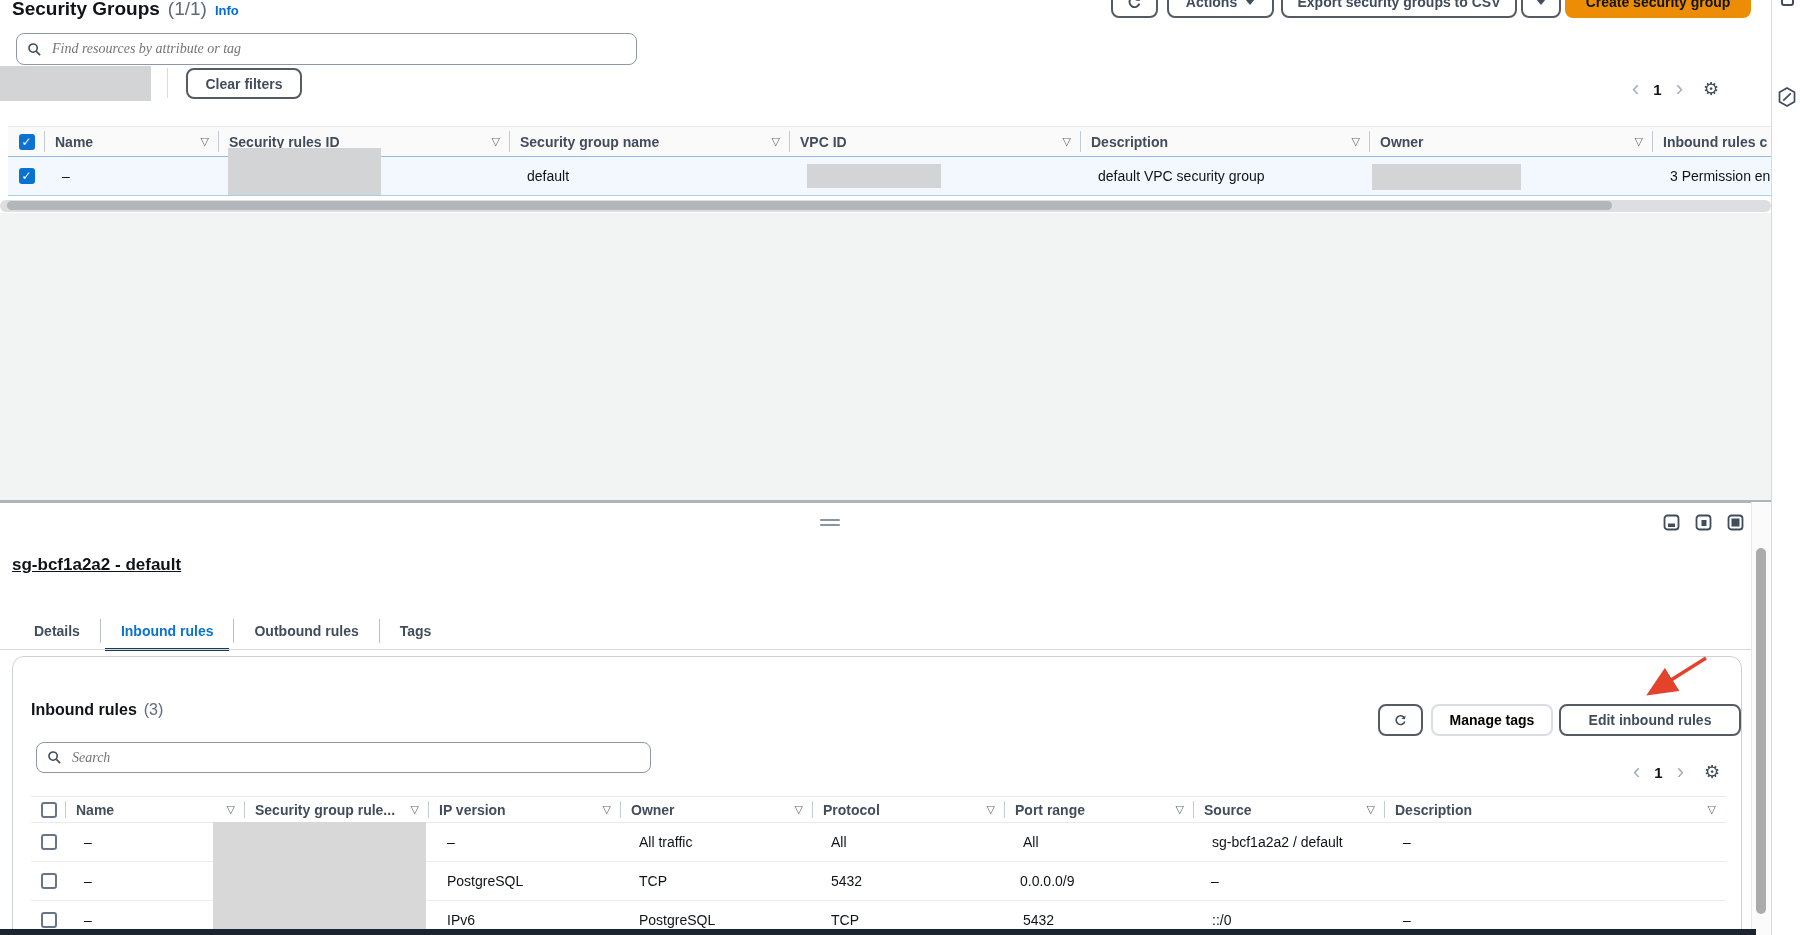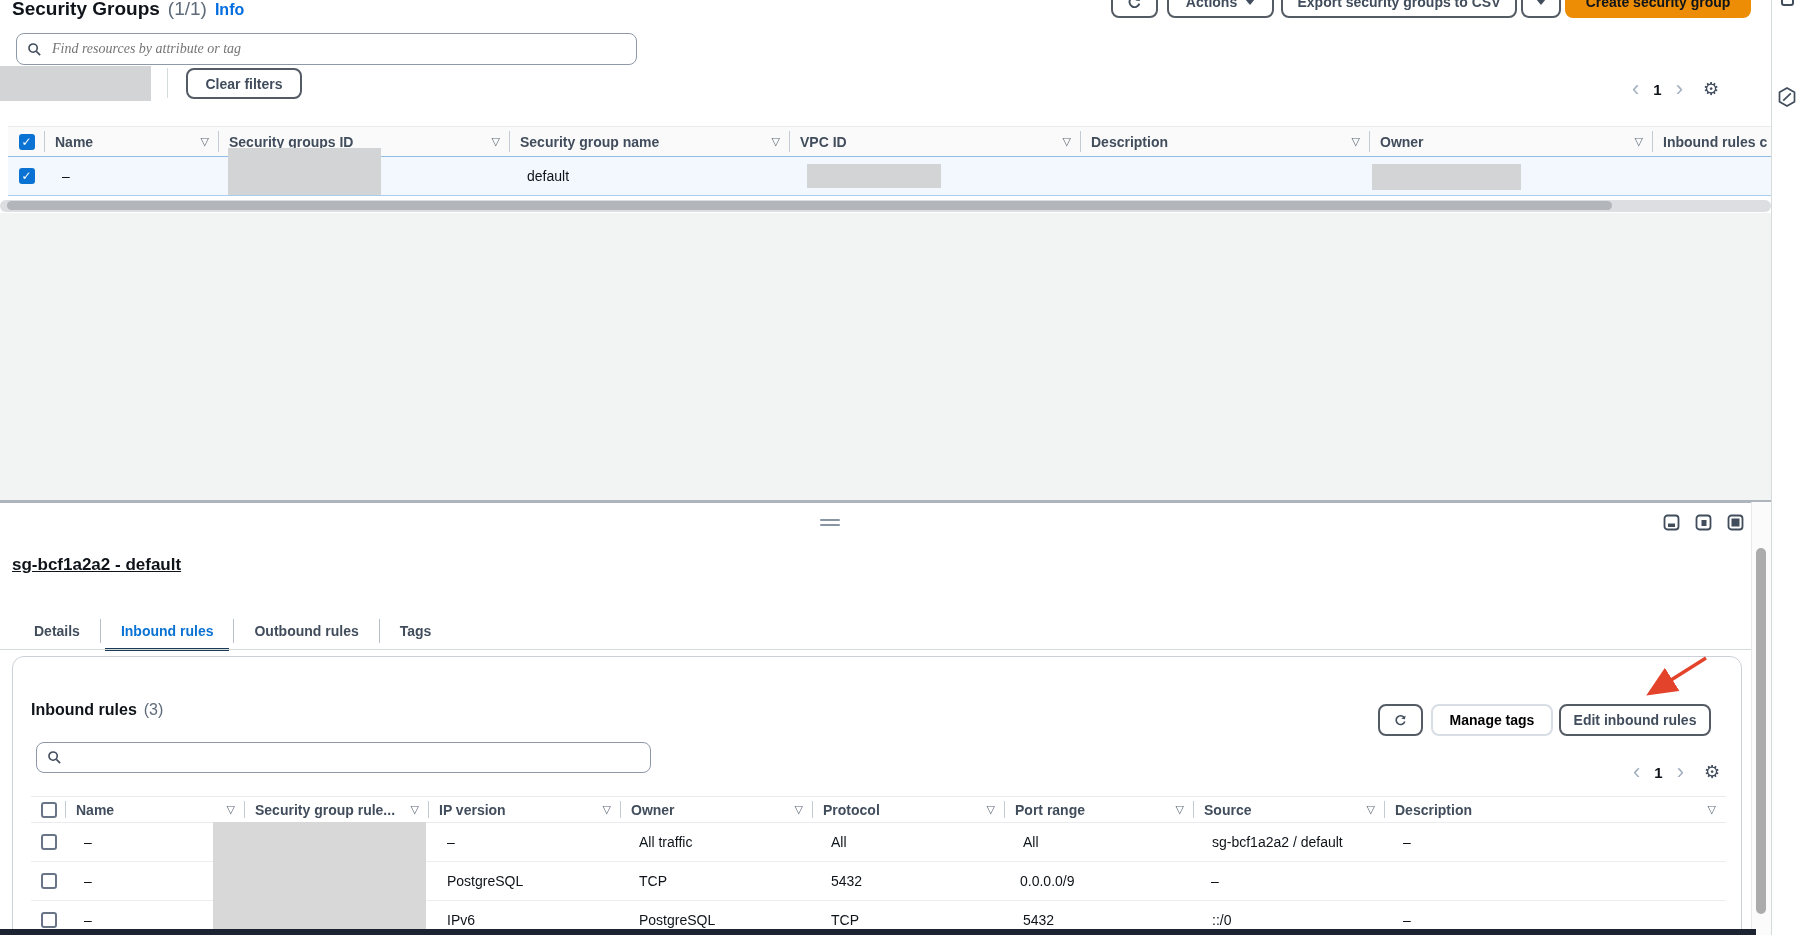--- a/index.html
+++ b/index.html
@@ -52,21 +52,21 @@
   #rules-table .hr{height:27px;background:#fff;}
   #rules-table .row{height:39px;background:#fff;border-bottom:1px solid #ebeef0;}
   #rules-table .td{padding:0 18px;}
   #rules-table .c0{width:35px;}#rules-table .c1{width:179px;}#rules-table .c2{width:184px;}
   #rules-table .c3{width:192px;}#rules-table .c4{width:192px;}#rules-table .c5{width:192px;}
   #rules-table .c6{width:189px;}#rules-table .c7{width:191px;}#rules-table .c8{width:341px;}
 
   
   .page-title{position:absolute;left:12px;top:-2px;font-size:19px;font-weight:bold;display:flex;align-items:baseline;gap:8px;}
   .page-title .count{font-weight:normal;color:#5f6b7a;}
-  .info-link{font-size:16px;font-weight:bold;color:#006ce0;cursor:pointer;}
+  .info-link{font-size:13px;font-weight:bold;color:#006ce0;cursor:pointer;}
   .filter-sep{position:absolute;left:167px;top:68px;height:30px;width:1px;background:#d5dbdb;}
   .grayzone{position:absolute;left:0;top:213px;width:1771px;height:288px;background:#f2f3f3;}
   .hscroll-track{position:absolute;left:0;top:200px;width:1771px;height:12px;background:#dcdee1;border-radius:6px;}
   .hscroll-thumb{position:absolute;left:7px;top:1px;width:1605px;height:9px;background:#b2b5b9;border-radius:5px;}
 
   
   .divider{position:absolute;left:0;top:500px;width:1771px;height:3px;background:#aeb4bc;}
   .drag-handle{position:absolute;left:820px;top:519px;width:20px;cursor:row-resize;}
   .drag-handle div{height:2px;background:#8a95a3;margin-bottom:3px;border-radius:1px;}
   .layout-icons{position:absolute;left:1663px;top:514px;display:flex;gap:15px;}
@@ -153,21 +153,21 @@
     <div id="groups-table" class="tbl">
         <div class="tr hr">
           <div class="cbcell c0 cbhead">
             <span class="cb checked">✓</span>
           </div>
           <div class="th c1">
             <span class="th-label">Name</span>
             <span class="funnel-icon">▽</span>
           </div>
           <div class="th c2">
-            <span class="th-label">Security groups ID</span>
+            <span class="th-label">Security rules ID</span>
             <span class="funnel-icon">▽</span>
           </div>
           <div class="th c3">
             <span class="th-label">Security group name</span>
             <span class="funnel-icon">▽</span>
           </div>
           <div class="th c4">
             <span class="th-label">VPC ID</span>
             <span class="funnel-icon">▽</span>
           </div>
@@ -184,20 +184,21 @@
           </div>
         </div>
         <div class="tr row">
           <div class="cbcell c0">
             <span class="cb checked">✓</span>
           </div>
           <div class="td c1">–</div>
           <div class="td c2"></div>
           <div class="td c3">default</div>
           <div class="td c4"></div>
+          <div class="td c5">default VPC security group</div>
           <div class="td c6"></div>
           <div class="td c7">3 Permission en</div>
         </div>
       </div>
 
     <div class="redacted" style="left:228px;top:148px;width:153px;height:47px;"></div>
     <div class="redacted" style="left:807px;top:164px;width:134px;height:24px;"></div>
     <div class="redacted" style="left:1372px;top:164px;width:149px;height:26px;"></div>
 
     <div class="hscroll-track">
@@ -254,29 +255,30 @@
 
       <button class="btn" style="left:1365px;top:47px;width:45px;">
         <svg width="17" height="17" viewBox="0 0 16 16">
           <path d="M13.2 9.2 A 5.4 5.4 0 1 1 12.6 4.6" fill="none" stroke="#414d5c" stroke-width="2"></path>
           <polygon points="13.9,1.6 13.9,6.2 9.3,6.2 13.9,1.6" fill="#414d5c" transform="rotate(8 12 4)"></polygon>
         </svg>
       </button>
       <button class="btn disabled" style="left:1418px;top:47px;width:122px;">
         <span>Manage tags</span>
       </button>
-      <button class="btn" style="left:1546px;top:47px;width:152px;">
+      <button class="btn" style="left:1546px;top:47px;width:182px;">
         <span>Edit inbound rules</span>
       </button>
 
       <div class="searchbox" style="left:23px;top:85px;width:615px;height:31px;">
         <svg width="15" height="15" viewBox="0 0 16 16">
           <circle cx="6.5" cy="6.5" r="4.4" fill="none" stroke="#414d5c" stroke-width="1.7"></circle>
           <line x1="10" y1="10" x2="14" y2="14" stroke="#414d5c" stroke-width="1.7"></line>
         </svg>
+        <input type="text" placeholder="Search" style="">
       </div>
 
       <div class="pager" style="left:1620px;top:104px;">
         <span class="chev">‹</span>
         <span class="pnum">1</span>
         <span class="chev">›</span>
         <span class="gear">⚙</span>
       </div>
 
       <div id="rules-table" class="tbl">

